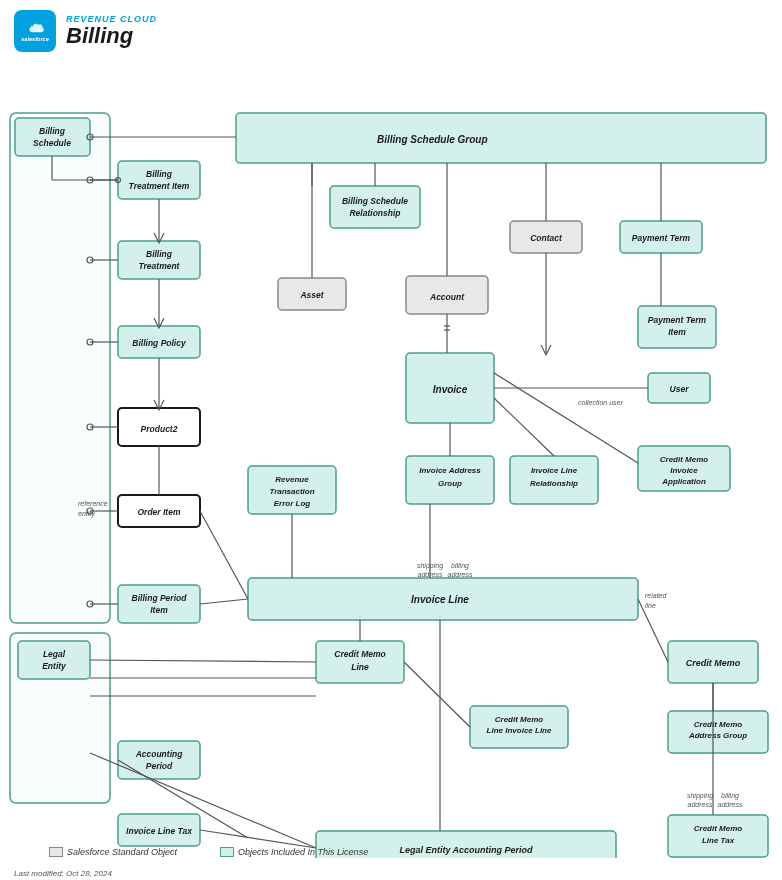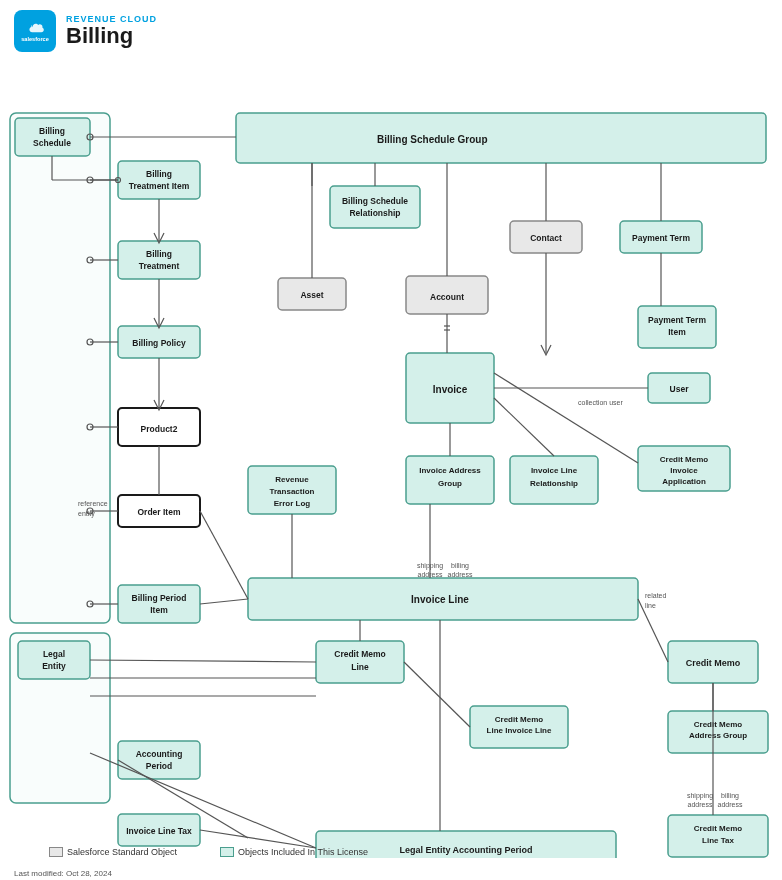--- a/index.html
+++ b/index.html
@@ -9,20 +9,21 @@
       width: 782px;
       min-height: 880px;
       overflow: hidden;
     }
 
     .page-container {
       width: 656px;
       min-height: 880px;
       background: #fff;
       position: relative;
+      font-style: italic;
     }
 
     
     .header {
       display: flex;
       align-items: center;
       padding: 10px 14px 6px 14px;
       gap: 10px;
     }
 

